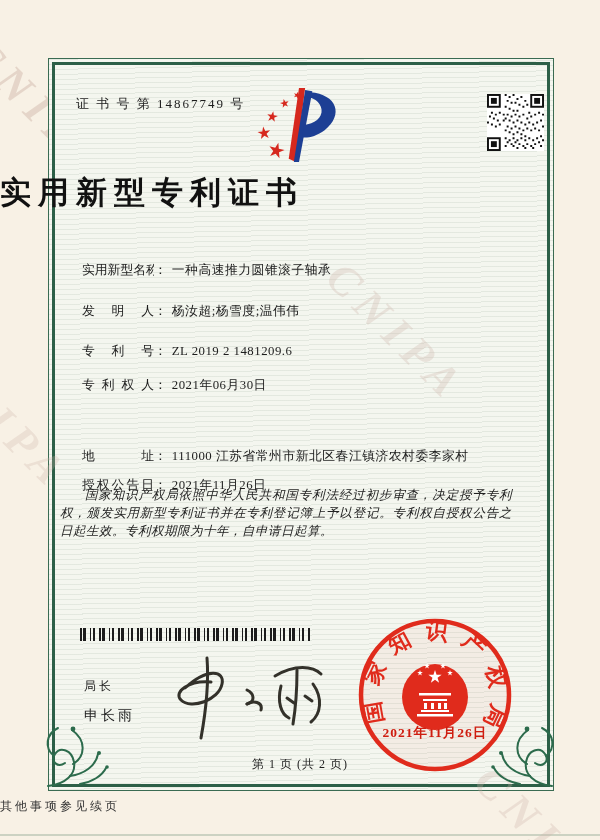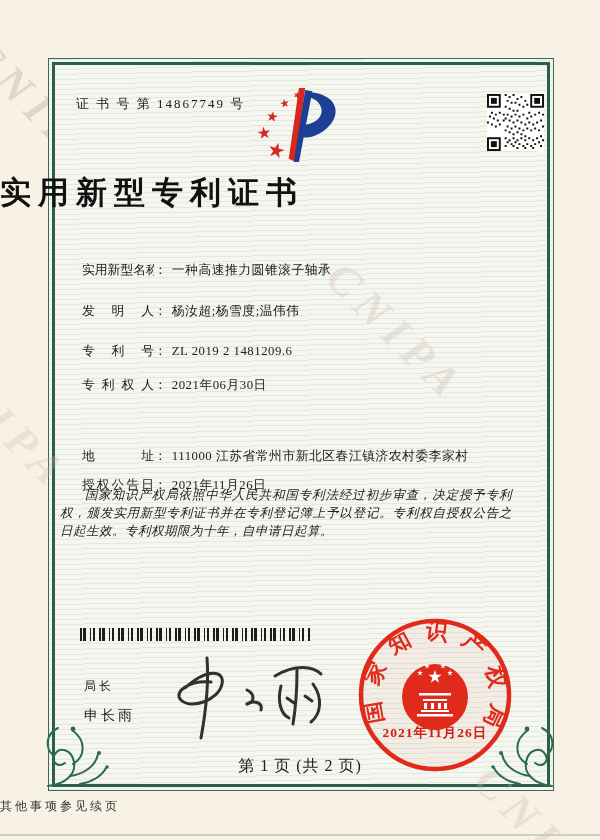--- a/index.html
+++ b/index.html
@@ -59,21 +59,21 @@
       #1c1c1c 13px 15px, rgba(0,0,0,0) 15px 19px);
   }
   .director-title{position:absolute;left:84px;top:678px;font-size:12px;letter-spacing:3px;color:#222;}
   .director-name{position:absolute;left:84px;top:707px;font-size:14px;letter-spacing:3px;color:#222;}
   .signature{position:absolute;left:155px;top:650px;}
   .seal{position:absolute;left:357px;top:617px;z-index:6;}
   .seal-date{
     position:absolute;left:356px;top:724px;width:158px;text-align:center;z-index:7;
     font-size:13.5px;font-weight:bold;color:#cf1d10;letter-spacing:1px;white-space:nowrap;
   }
-  .page-info{position:absolute;left:0;top:756px;width:100%;text-align:center;font-size:16px;letter-spacing:1px;}
+  .page-info{position:absolute;left:0;top:756px;width:100%;text-align:center;font-size:12px;letter-spacing:1px;}
   .note{position:absolute;left:0;top:798px;width:100%;text-align:left;font-size:12px;letter-spacing:3px;color:#333;}
   .bottom-edge{position:absolute;left:0;top:834px;width:100%;height:2px;background:#b9c4b4;opacity:0.7;}
 </style>
 </head>
 <body>
 
 <div class="page">
 
   <div class="wm w1" style="left:-6px;top:28px;">CNIPA</div>
 

